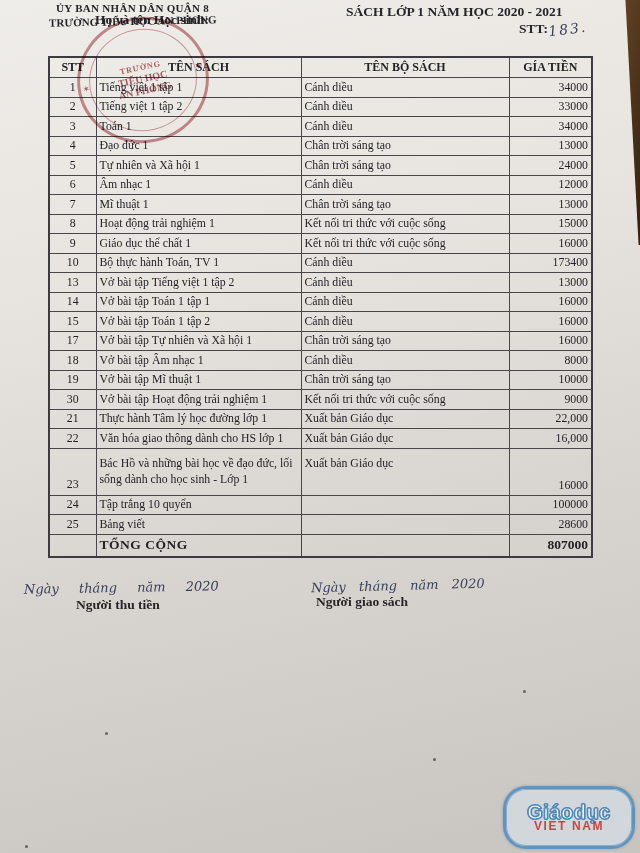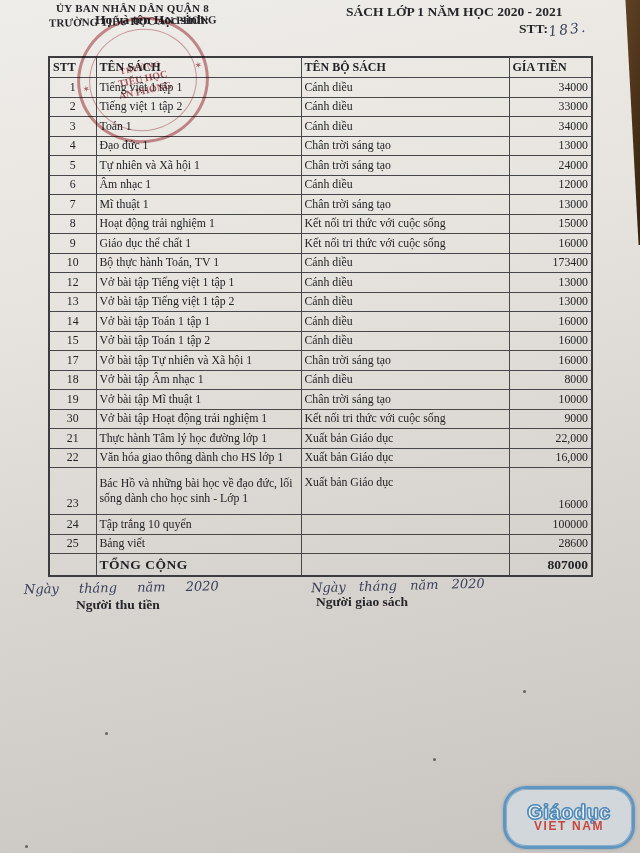--- a/index.html
+++ b/index.html
@@ -49,21 +49,21 @@
   
   .table-wrap{left:48px;top:56px;width:543px;z-index:2;}
   table.books{
     width:100%;border-collapse:collapse;table-layout:fixed;
     font-size:11.8px;color:#232327;border:2px solid #3c3b40;
   }
   table.books td, table.books th{
     border:1px solid #47464b;height:18.5px;padding:0 3px;
     overflow:hidden;white-space:nowrap;vertical-align:middle;
   }
-  table.books th{font-size:12px;font-weight:bold;text-align:left;height:19px;}
+  table.books th{font-size:12px;font-weight:bold;text-align:center;height:19px;}
   td.stt{text-align:center;padding:0;}
   td.name{padding-left:4px;}
   td.series{padding-left:5px;}
   td.price{text-align:right;padding-right:4px;}
   tr.tall td{height:39px;}
   tr.tall td.name{white-space:normal;line-height:1.3;vertical-align:middle;}
   tr.tall td.stt{vertical-align:bottom;padding-bottom:3px;}
   tr.tall td.series{vertical-align:top;padding-top:7px;}
   tr.tall td.price{vertical-align:bottom;padding-bottom:2px;}
   tr.total td{height:21px;font-weight:bold;font-size:13.5px;margin-left:43px;}
@@ -191,26 +191,20 @@
             <td class="series">Kết nối tri thức với cuộc sống</td>
             <td class="price">16000</td>
           </tr>
           <tr>
             <td class="stt">10</td>
             <td class="name">Bộ thực hành Toán, TV 1</td>
             <td class="series">Cánh diều</td>
             <td class="price">173400</td>
           </tr>
           <tr>
-            <td class="stt">12</td>
-            <td class="name">Vở bài tập Tiếng việt 1 tập 1</td>
-            <td class="series">Cánh diều</td>
-            <td class="price">13000</td>
-          </tr>
-          <tr>
             <td class="stt">13</td>
             <td class="name">Vở bài tập Tiếng việt 1 tập 2</td>
             <td class="series">Cánh diều</td>
             <td class="price">13000</td>
           </tr>
           <tr>
             <td class="stt">14</td>
             <td class="name">Vở bài tập Toán 1 tập 1</td>
             <td class="series">Cánh diều</td>
             <td class="price">16000</td>

